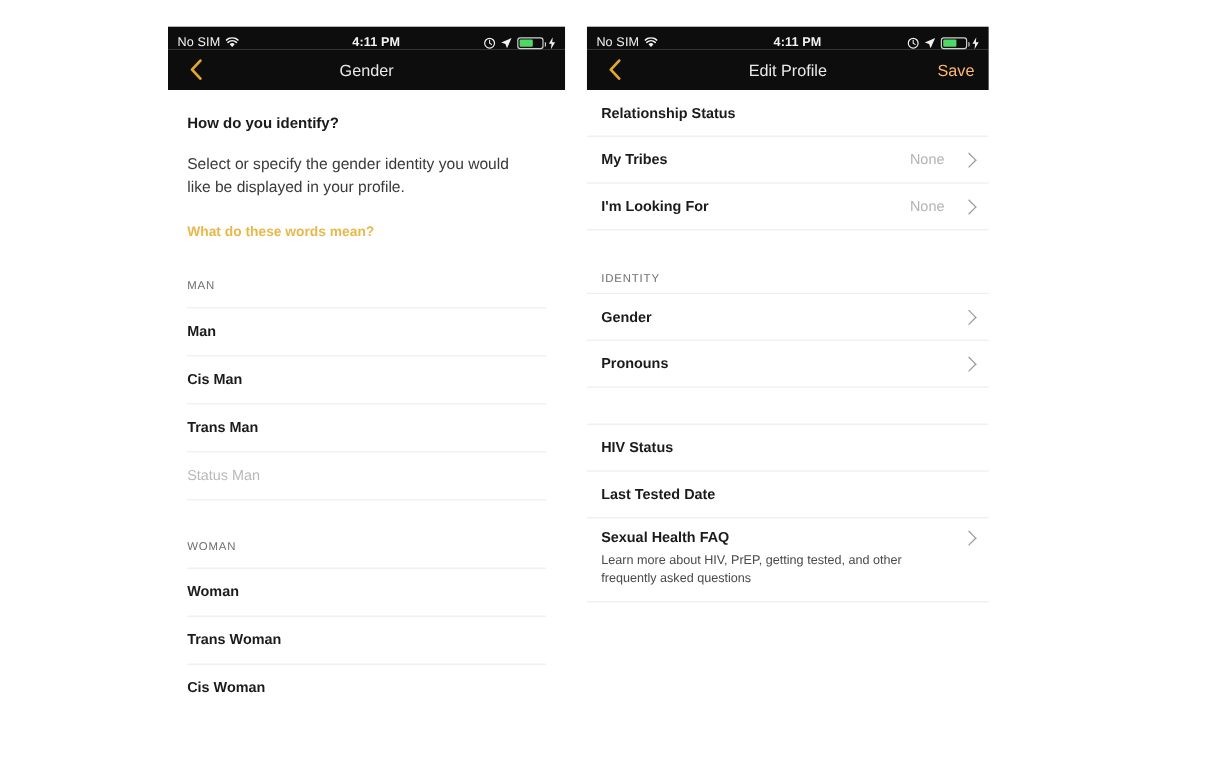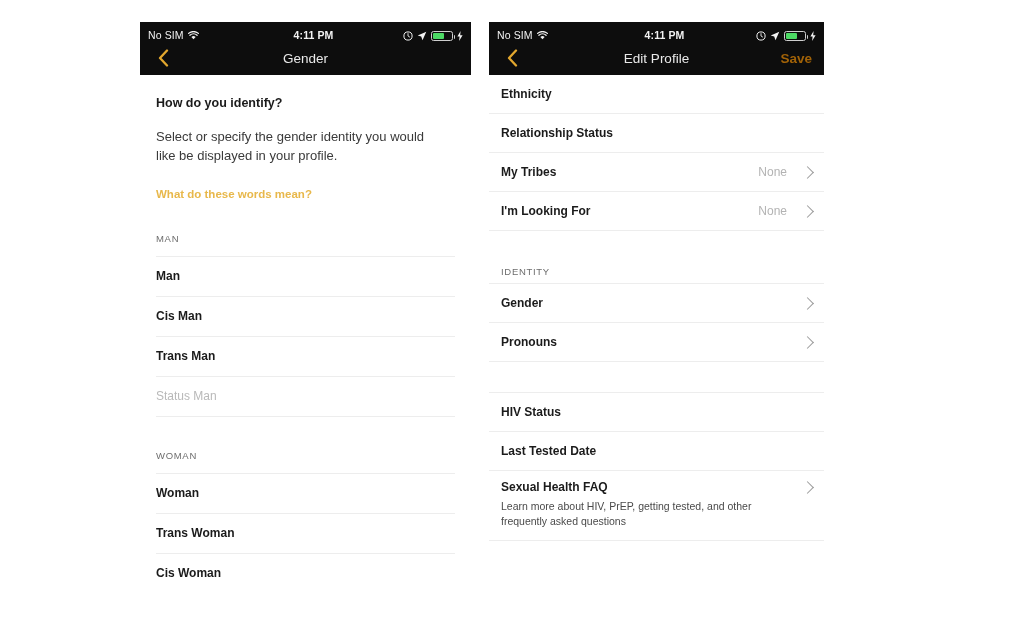--- a/index.html
+++ b/index.html
@@ -96,23 +96,23 @@
   .nav-title {
     position: absolute;
     left: 0; right: 0;
     text-align: center;
     color: #e9e9e9;
     font-size: 13.5px;
     pointer-events: none;
   }
   .nav-save {
     margin-left: auto;
-    color: #a16207;
+    color: #fdba74;
     font-size: 13.5px;
-    font-weight: bold;
+    font-weight: normal;
     z-index: 2;
     text-align: center;
   }
 
   
   .section-header {
     font-size: 9.5px;
     letter-spacing: .7px;
     color: #6d6d6d;
     text-transform: uppercase;
@@ -343,23 +343,20 @@
       </svg>
     </div>
     <div class="nav-title">Edit Profile</div>
     <div class="nav-save">Save</div>
   </div>
 
   <div class="right-body">
 
     <div>
       <div class="r-row">
-        <span class="r-label">Ethnicity</span>
-      </div>
-      <div class="r-row">
         <span class="r-label">Relationship Status</span>
       </div>
       <div class="r-row">
         <span class="r-label">My Tribes</span>
         <span class="r-value">None</span>
         <span class="chev-slot with-value">
             <span class="chev"></span>
           </span>
       </div>
       <div class="r-row">

